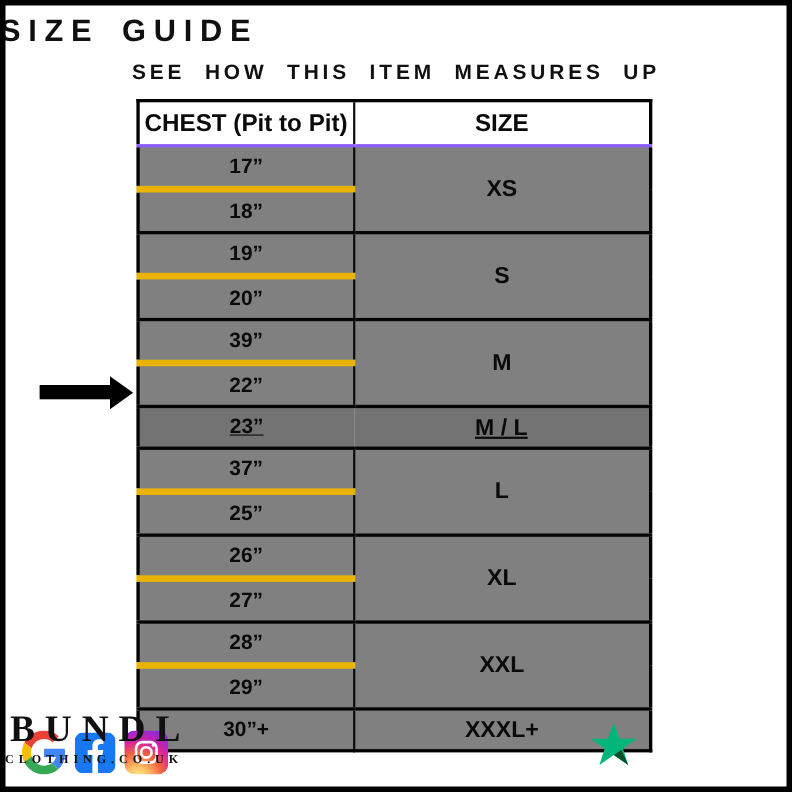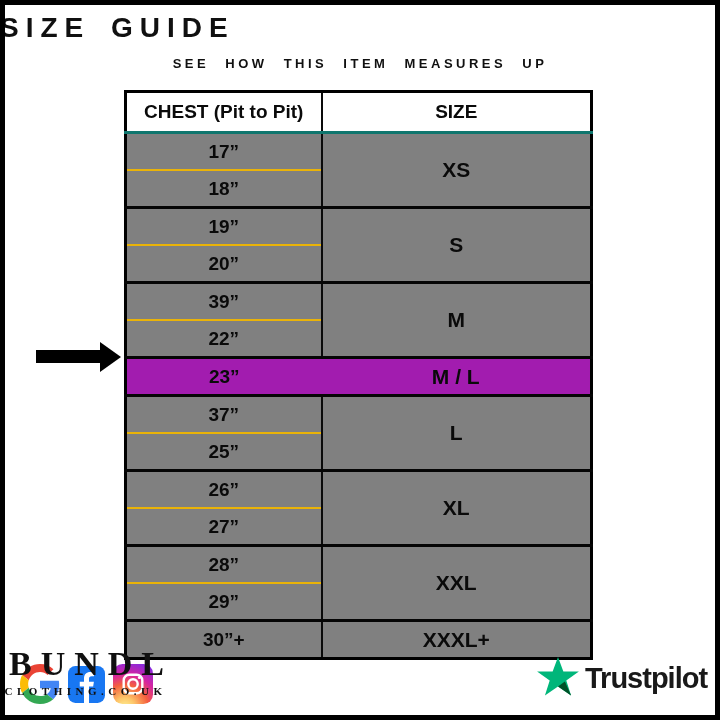--- a/index.html
+++ b/index.html
@@ -18,47 +18,47 @@
   
   .title {
     position: absolute; top: 12px; left: 0; right: 0;
     text-align: left;
     font-size: 28px; font-weight: 800; color: #101010;
     letter-spacing: 7px; word-spacing: 6px;
   }
   .subtitle {
     position: absolute; top: 56px; left: 0; right: 0;
     text-align: center;
-    font-size: 13px; font-weight: 700; color: #101010;
+    font-size: 19px; font-weight: 700; color: #101010;
     letter-spacing: 3.5px; word-spacing: 9px;
   }
   
   table.size-table {
     position: absolute; left: 124px; top: 90px;
     width: 466px;
     border-collapse: collapse;
     table-layout: fixed;
     border: 3px solid #000;
   }
   .size-table th, .size-table td {
     padding: 0; text-align: center; vertical-align: middle;
     color: #0a0a0a; font-weight: 700;
   }
   .size-table thead th {
     height: 38px; background: #ffffff;
-    font-size: 19px;
-    border-bottom: 3px solid #0f766e;
+    font-size: 22px;
+    border-bottom: 3px solid #8b5cf6;
   }
   th.col-chest, td.chest-cell { border-right: 2px solid #0a0a0a; }
   .size-table td { background: #808080; height: 35px; }
   td.chest-cell { font-size: 19px; }
   td.size-cell  { font-size: 21px; }
   tr.group-start td { border-top: 3px solid #050505; }
-  tr.group-cont  td { border-top: 2px solid #eab308; }
-  tr.highlight td { background: #a21caf; }
+  tr.group-cont  td { border-top: 6px solid #eab308; }
+  tr.highlight td { background: #737373; text-decoration: underline; }
   tr.highlight td.chest-cell { border-right-style: hidden; }
   
   .arrow-body {
     position: absolute; left: 36px; top: 350px;
     width: 64px; height: 13px; background: #000;
   }
   .arrow-head {
     position: absolute; left: 100px; top: 342px;
     width: 0; height: 0;
     border-top: 15px solid transparent;
@@ -206,14 +206,13 @@
   <div class="brand-domain">CLOTHING.CO.UK</div>
 </div>
 
 <div class="trustpilot">
   <span style="display:inline-flex">
     <svg width="44" height="42" viewBox="0 0 46 44">
       <polygon fill="#00B67A" points="23,0 28.6,15.2 44.9,15.2 31.7,24.6 36.7,40.3 23,30.8 9.3,40.3 14.3,24.6 1.1,15.2 17.4,15.2"></polygon>
       <polygon fill="#005128" points="23,30.8 36.7,40.3 30.2,25.7"></polygon>
     </svg>
   </span>
-  <span class="trustpilot-label">Trustpilot</span>
 </div>
 
 </body></html>

